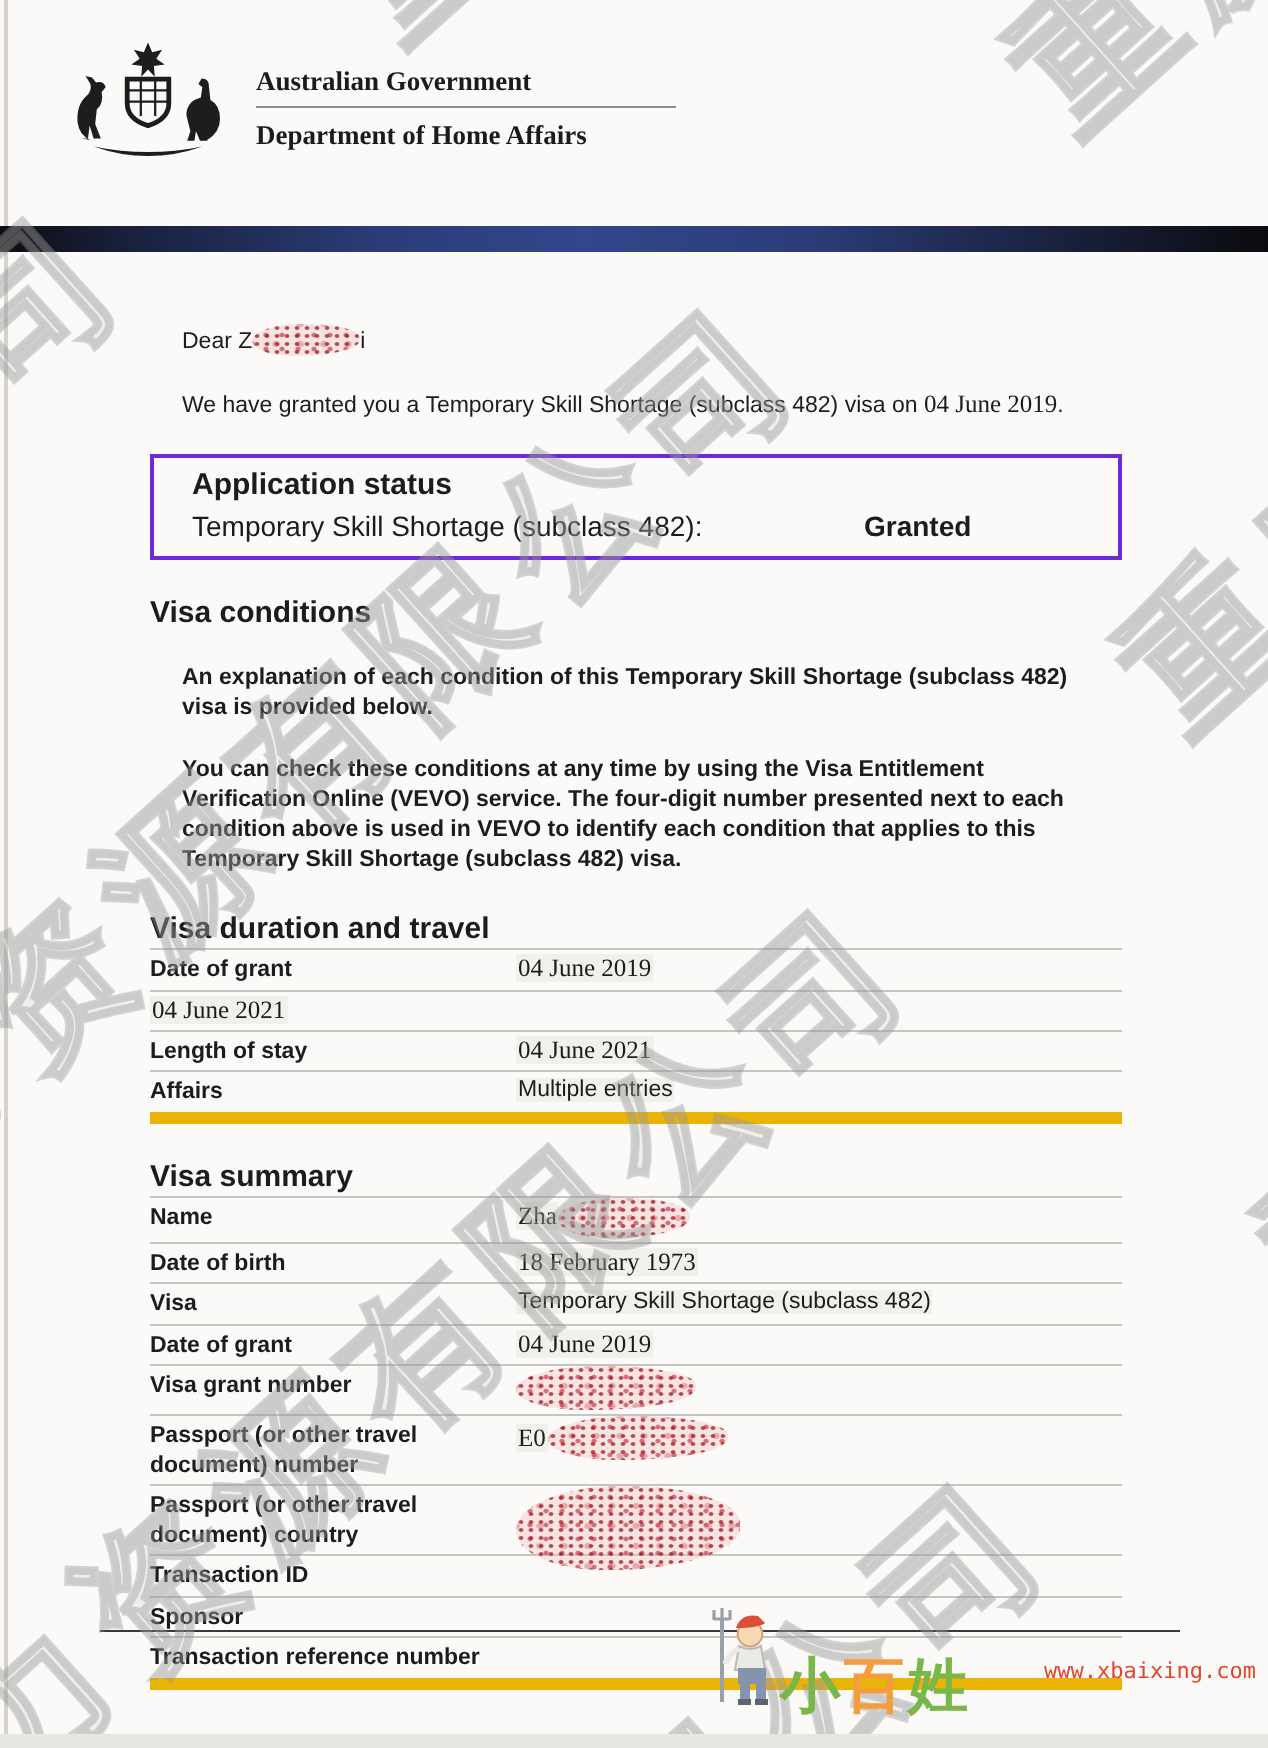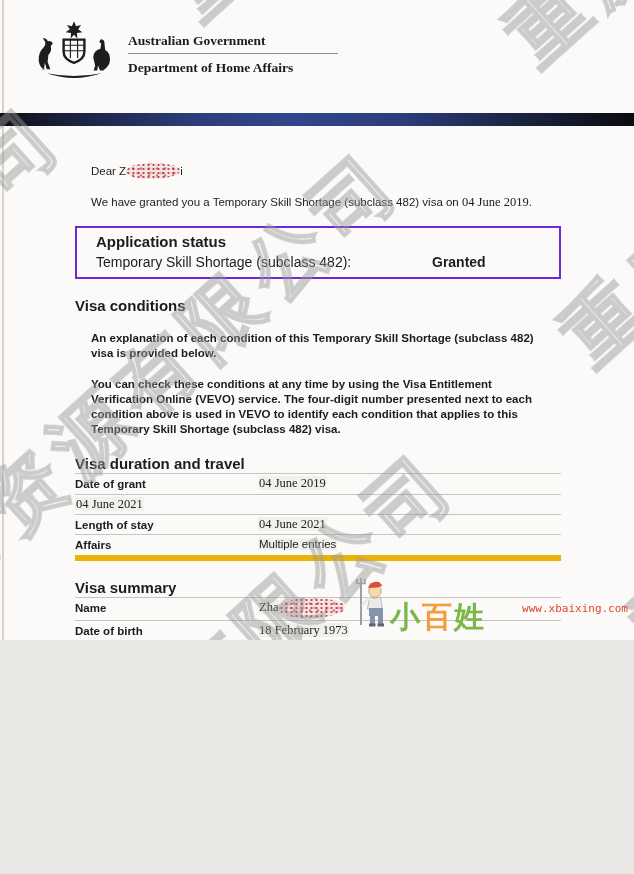--- a/index.html
+++ b/index.html
@@ -1,19 +1,19 @@
 <!DOCTYPE html>
 <html><head>
 <meta charset="utf-8">
 <style>
   * { margin:0; padding:0; box-sizing:border-box; }
   html,body { width:634px; height:874px; overflow:hidden; background:#e9e7e3; }
   body { font-family:"Liberation Sans", sans-serif; color:#1c1c1c; }
 
-  .page { position:relative; width:634px; height:640px; background:#fbfaf8; overflow:hidden; }
+  .page { position:relative; width:634px; height:867px; background:#fbfaf8; overflow:hidden; }
   .page-edge { position:absolute; left:2px; top:0; bottom:0; width:2px; background:#d5d2cd; }
 
   
   .gov-brand { position:absolute; left:34px; top:20px; display:flex; align-items:center; gap:14px; }
   .crest svg { display:block; }
   .brand-text { font-family:"Liberation Serif", serif; font-weight:bold; font-size:13.5px; color:#1b1b1b; }
   .brand-rule { height:1px; background:#8f8f8f; margin:4px 0 6px; width:210px; }
 
   .header-bar { position:absolute; top:113px; left:0; width:634px; height:13px;
     background:linear-gradient(90deg,#0e0e12 0%,#18203c 10%,#2b3c78 30%,#32468d 46%,#2b3c78 64%,#151b30 88%,#0b0b0f 100%); }

